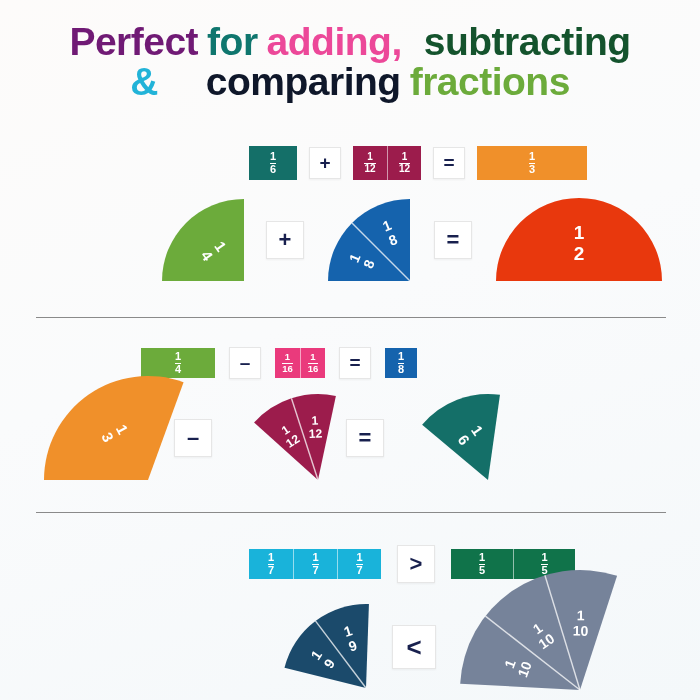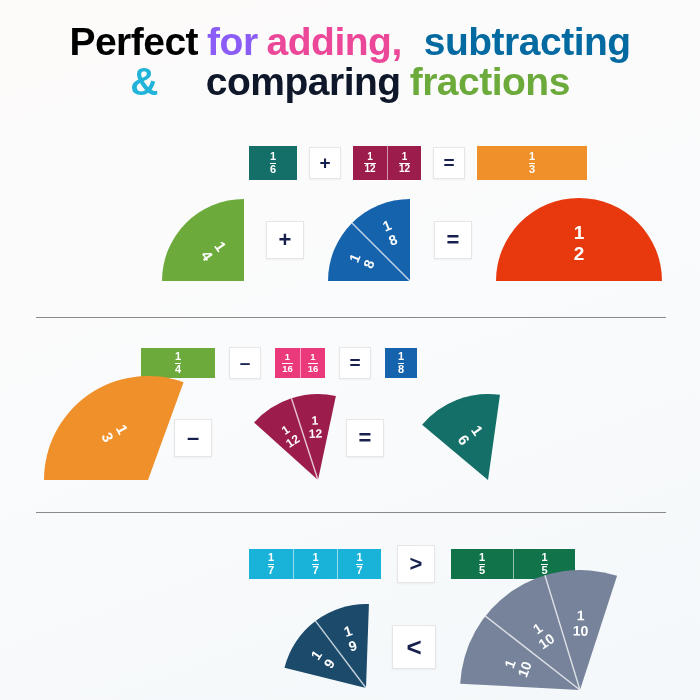--- a/index.html
+++ b/index.html
@@ -108,21 +108,21 @@
   }
 
   
   .sp { flex: none; }
 </style>
 </head>
 <body>
 
 <div class="title-block">
   <span class="title-line">
-    <span class="w" style="color: #000000;">Perfect</span><span class="w" style="color: #8b5cf6;">for</span><span class="w" style="color: #ec4899;">adding,</span><span class="w" style="color: #0369a1; margin-left: 22px;">subtracting</span>
+    <span class="w" style="color: #701a75;">Perfect</span><span class="w" style="color: #0f766e;">for</span><span class="w" style="color: #ec4899;">adding,</span><span class="w" style="color: #14532d; margin-left: 22px;">subtracting</span>
   </span>
   <span class="title-line">
     <span class="w" style="color: rgb(34, 179, 216);">&amp;</span><span class="w" style="color: #0f172a; margin-left: 48px;">comparing</span><span class="w" style="color: rgb(108, 171, 59);">fractions</span>
   </span>
 </div>
 
 <div class="divider" id="divider-1"></div>
 <div class="divider" id="divider-2"></div>
 
 <div class="row" id="row-add-bars" style="left: 249px; top: 146px;">

